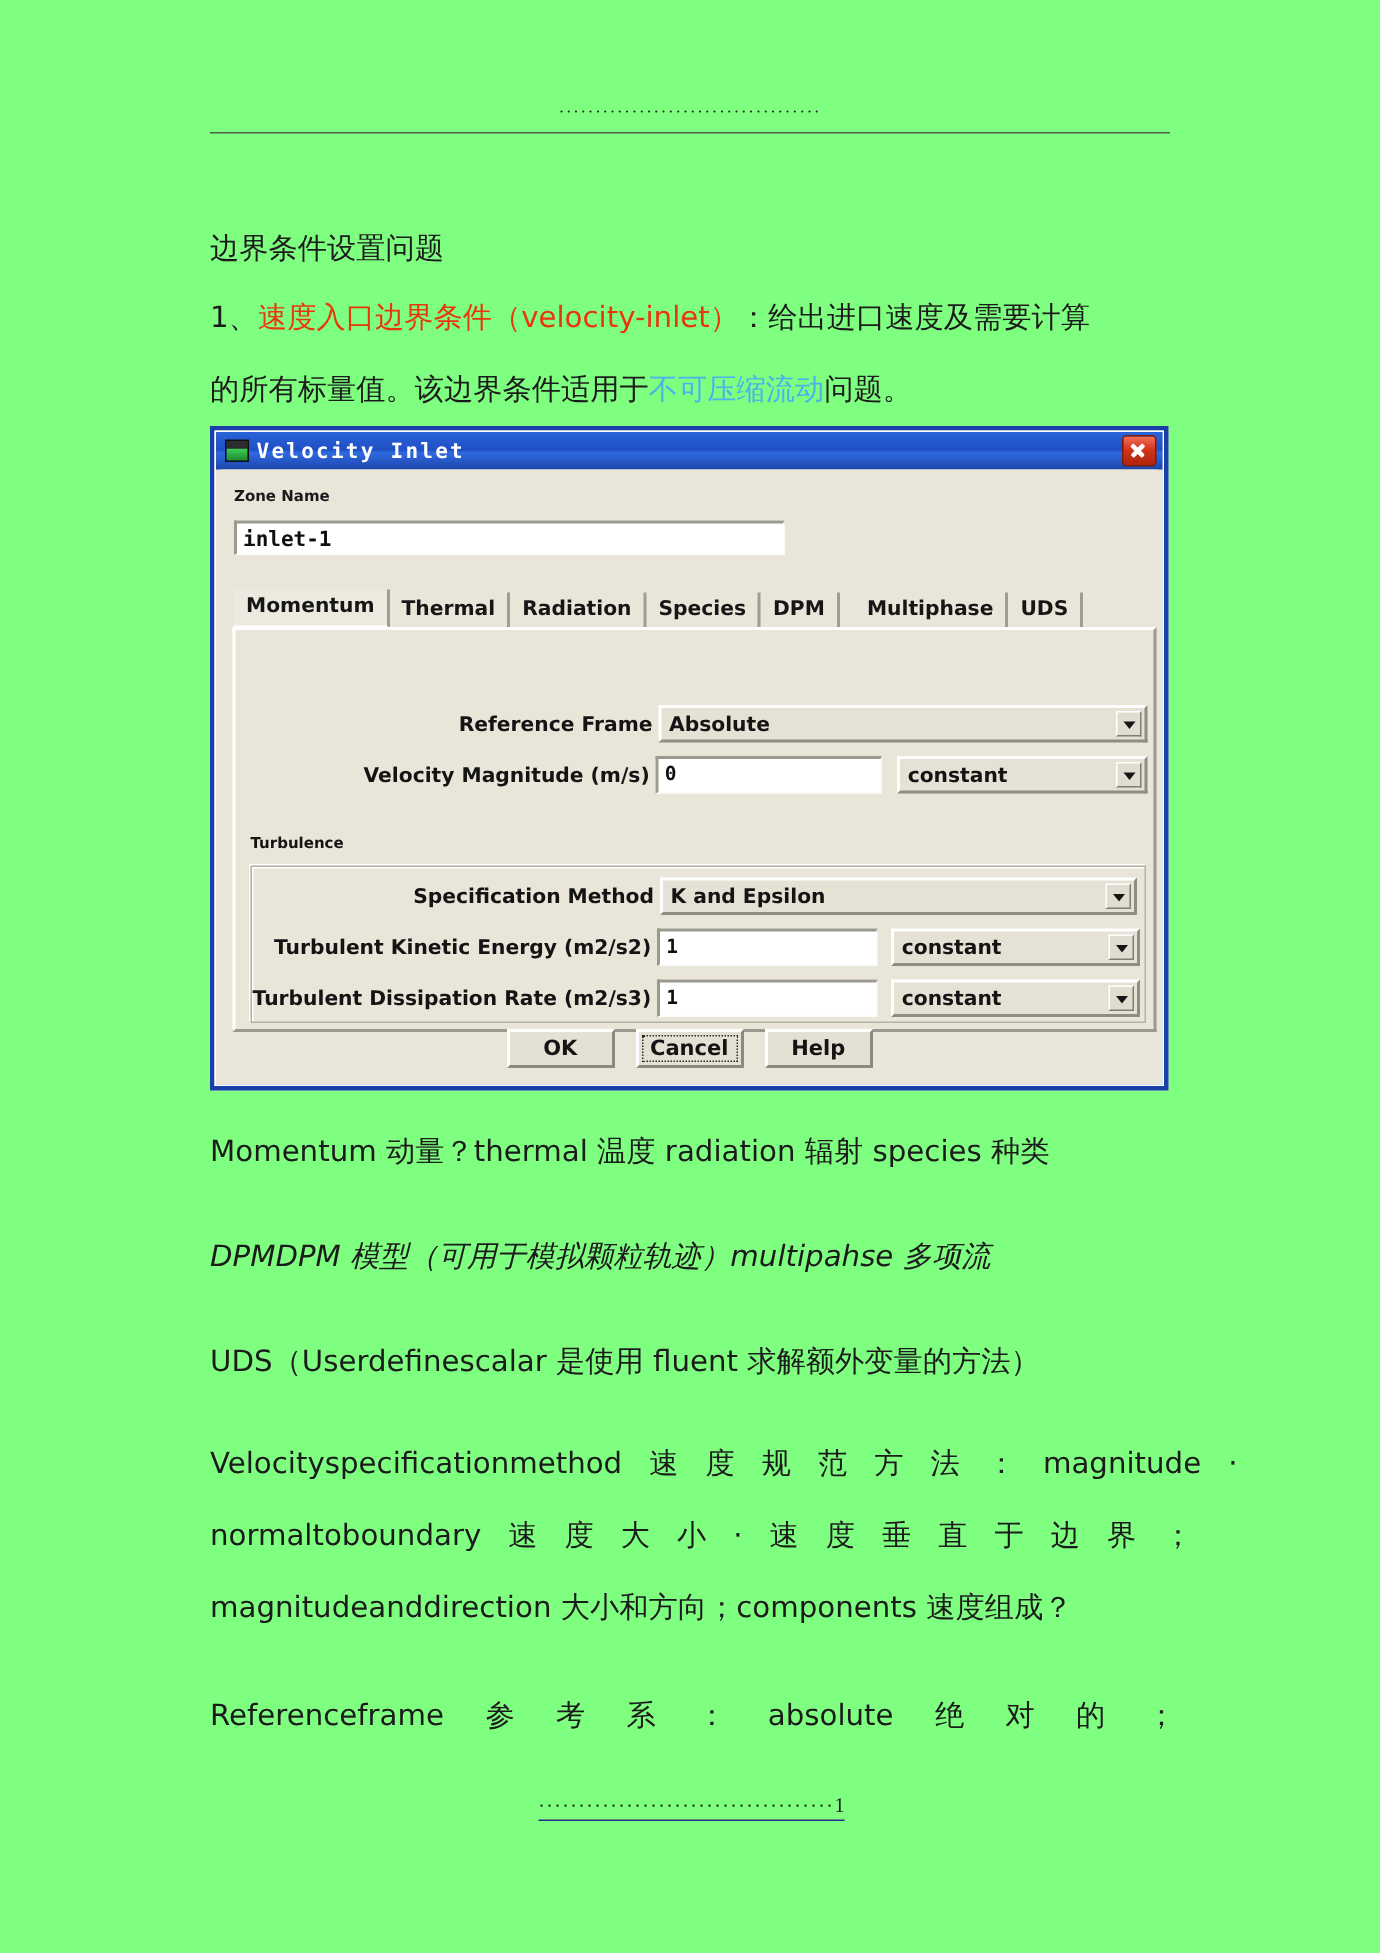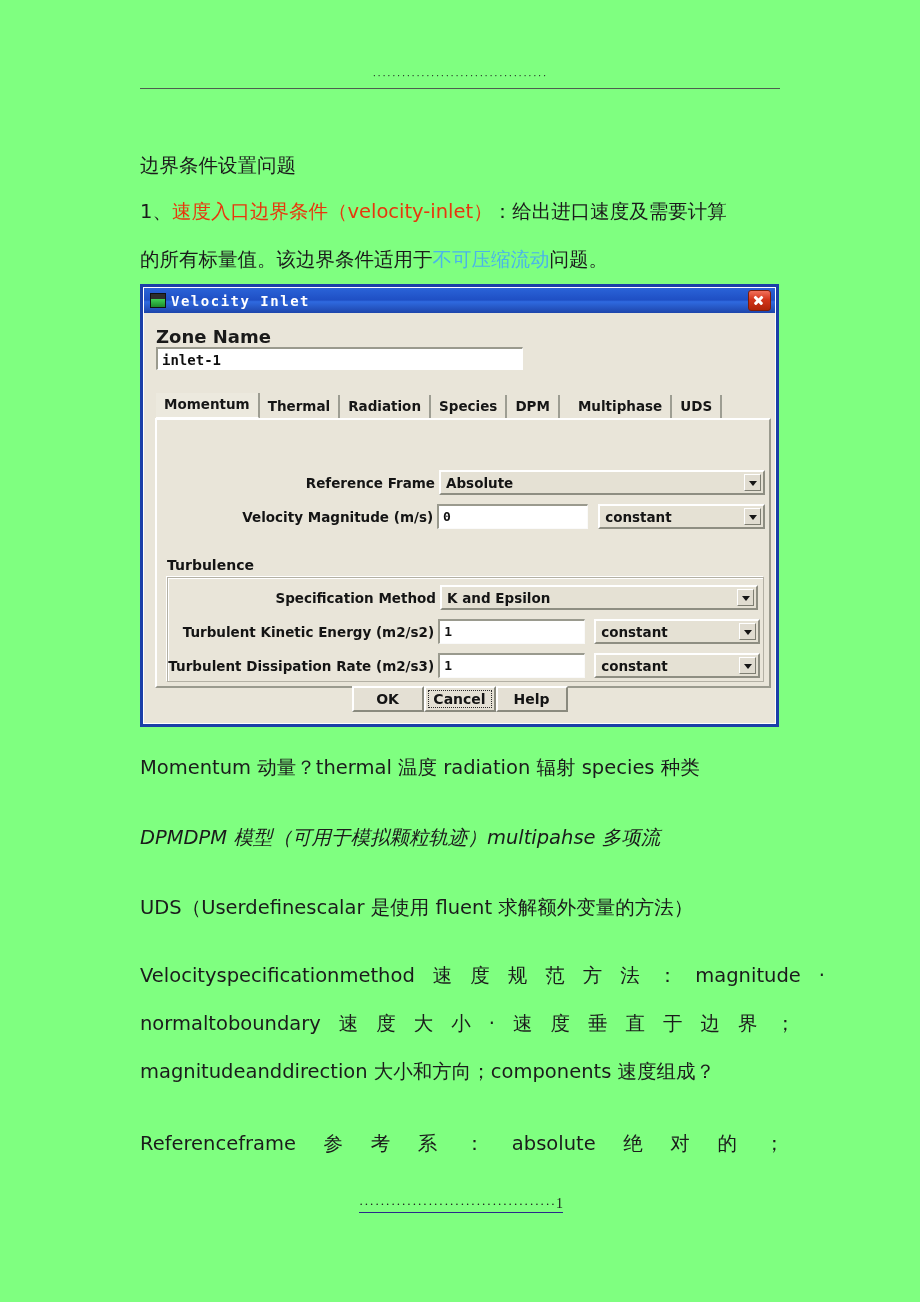--- a/index.html
+++ b/index.html
@@ -173,21 +173,21 @@
 
   .dlg-body {
     position: absolute;
     left: 3px; top: 25px; right: 3px; bottom: 3px;
     background: #e9e5d9;
   }
 
   .zone-label {
     position: absolute;
     left: 9px; top: 13px;
-    font-size: 18px;
+    font-size: 10px;
     font-weight: bold;
     color: #1a1a1a;
     font-family: "DejaVu Sans", sans-serif;
   }
   .zone-input {
     position: absolute;
     left: 9px; top: 34px;
     width: 367px; height: 23px;
     background: #ffffff;
     border-top: 2px solid #9a9a8e;
@@ -319,41 +319,42 @@
     line-height: 21px;
     white-space: nowrap;
     overflow: hidden;
   }
 
   
   .grp-title {
     position: absolute;
     left: 10px; top: 137px;
     font-family: "DejaVu Sans", sans-serif;
-    font-size: 14px;
+    font-size: 10px;
     font-weight: bold;
     color: #141414;
   }
   .groupbox {
     position: absolute;
     left: 10px; top: 157px;
     width: 597px; height: 105px;
     border: 1px solid #b3b0a4;
     box-shadow: 1px 1px 0 #ffffff inset, -1px -1px 0 #ffffff;
     box-sizing: border-box;
     background: #e9e5d9;
   }
 
   
   .btnbar {
     position: absolute;
     left: 0; bottom: 8px;
     width: 100%;
     display: flex;
     justify-content: center;
+    gap: 14px;
   }
   .dbtn {
     width: 72px; height: 26px;
     background: #e4e0d4;
     border-top: 2px solid #ffffff;
     border-left: 2px solid #ffffff;
     border-right: 2px solid #8a8a7e;
     border-bottom: 2px solid #8a8a7e;
     box-sizing: border-box;
     font-family: "DejaVu Sans", sans-serif;

